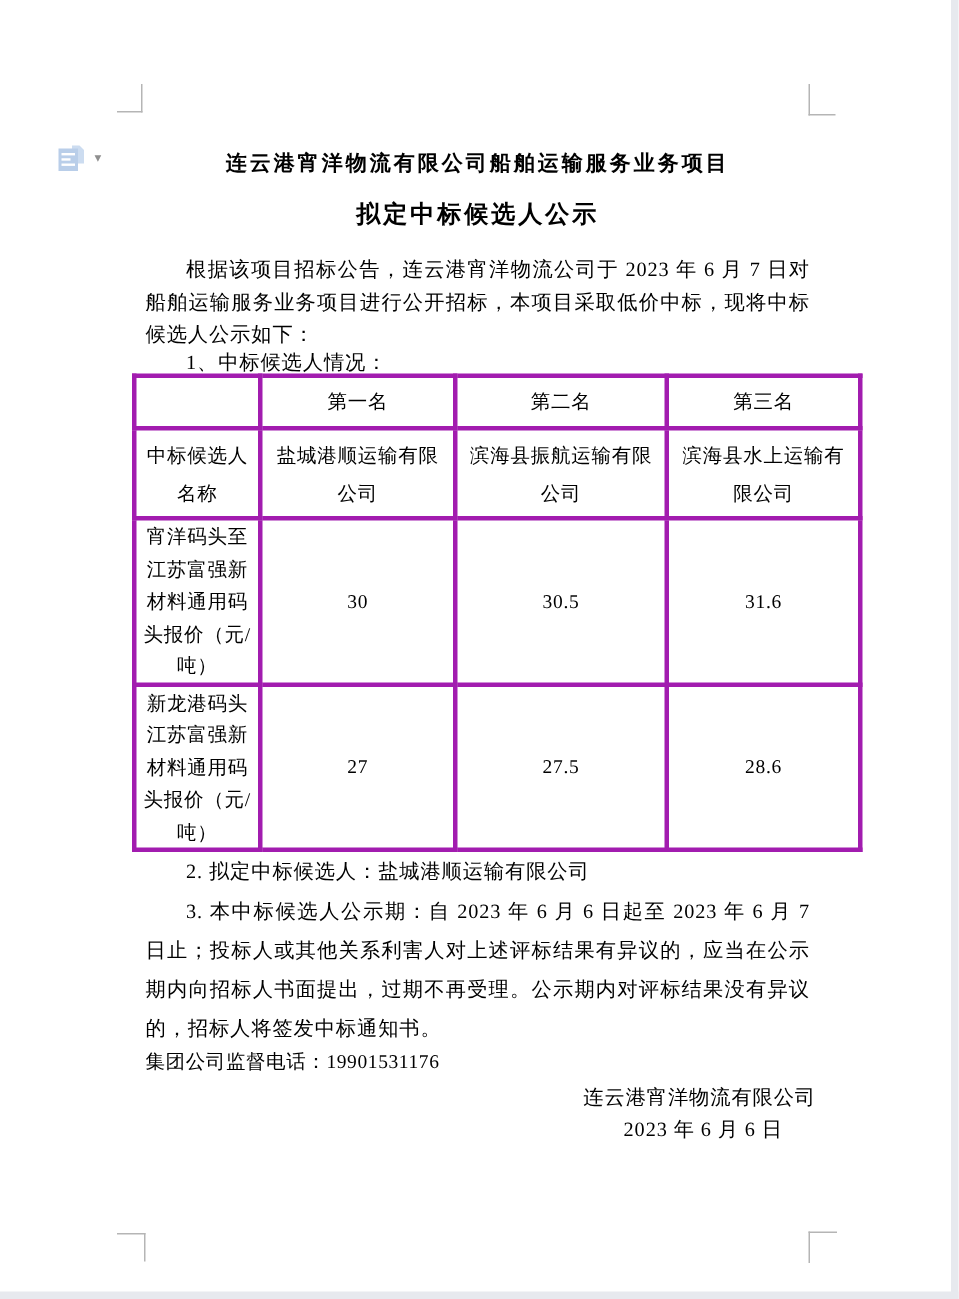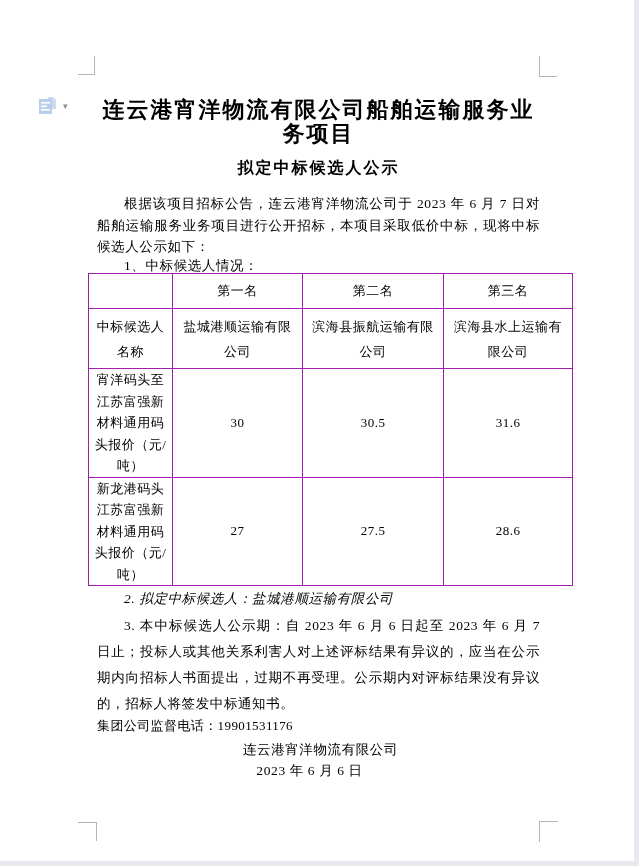--- a/index.html
+++ b/index.html
@@ -27,53 +27,53 @@
 
   
   .paste-btn { position: absolute; left: 38px; top: 96px; display: flex; align-items: flex-start; cursor: pointer; }
   .paste-btn svg { display: block; }
   .paste-caret { font-size: 9px; color: #8f8f8f; margin: 6px 0 0 7px; line-height: 1;
                  font-family: "DejaVu Sans", sans-serif; }
 
   .content { position: absolute; left: 97px; top: 98px; width: 443px; }
 
   .doc-title {
-    margin: 0; font-size: 22px; font-weight: bold; text-align: center;
+    margin: 0; font-size: 14px; font-weight: bold; text-align: center;
     letter-spacing: 2px; line-height: 24px;
   }
   .doc-subtitle {
     margin: 11px 0 0; font-size: 16px; font-weight: bold; text-align: center;
     letter-spacing: 2px; line-height: 22px;
   }
   .para { font-size: 13.5px; letter-spacing: 0.6px; }
   .intro { margin: 14px 0 0; line-height: 21.5px; text-indent: 2em; text-align: justify; }
   .item1 { margin: 0; line-height: 15.5px; text-indent: 2em; }
 
   table.candidates {
     border-collapse: collapse; table-layout: fixed;
     width: 484px; margin: 0 0 0 -9px;
   }
   table.candidates td {
-    border: 1px solid #a21caf;
+    border: 3px solid #a21caf;
     font-size: 13px; text-align: center; vertical-align: middle;
     padding: 0 4px; letter-spacing: 0.5px;
   }
   tr.r-head td   { height: 35px; }
   tr.r-names td  { height: 60px; line-height: 25px; }
   tr.r-price td  { height: 87px; }
   td.lbl-wrap    { padding: 0 8px; }
   td.lbl-left    { text-align: left; font-size: 12.5px; line-height: 21.5px; padding: 0 3px; letter-spacing: 0.5px; }
   td.num         { font-size: 13px; letter-spacing: 0; }
 
-  .item2 { margin: 5px 0 0; line-height: 16px; text-indent: 2em; font-style: italic; }
+  .item2 { margin: 5px 0 0; line-height: 16px; text-indent: 2em; }
   .item3 { margin: 6px 0 0; line-height: 26px; text-indent: 2em; text-align: justify; }
   .phone { margin: 0; font-size: 13px; line-height: 17.5px; letter-spacing: 0.4px; }
   .phone-first { margin-top: 6px; }
 
-  .sig-block { margin-top: 4px; text-align: center; font-size: 13.5px; letter-spacing: 0.6px; }
+  .sig-block { margin-top: 4px; text-align: right; font-size: 13.5px; letter-spacing: 0.6px; }
   .sig-company { margin: 0 -4px 0 0; line-height: 21px; }
   .sig-date    { margin: 0 18px 0 0;  line-height: 22px; }
 </style>
 </head>
 <body>
 
 <div class="page">
 
   <div class="crop crop-tl"></div>
   <div class="crop crop-tr"></div>

